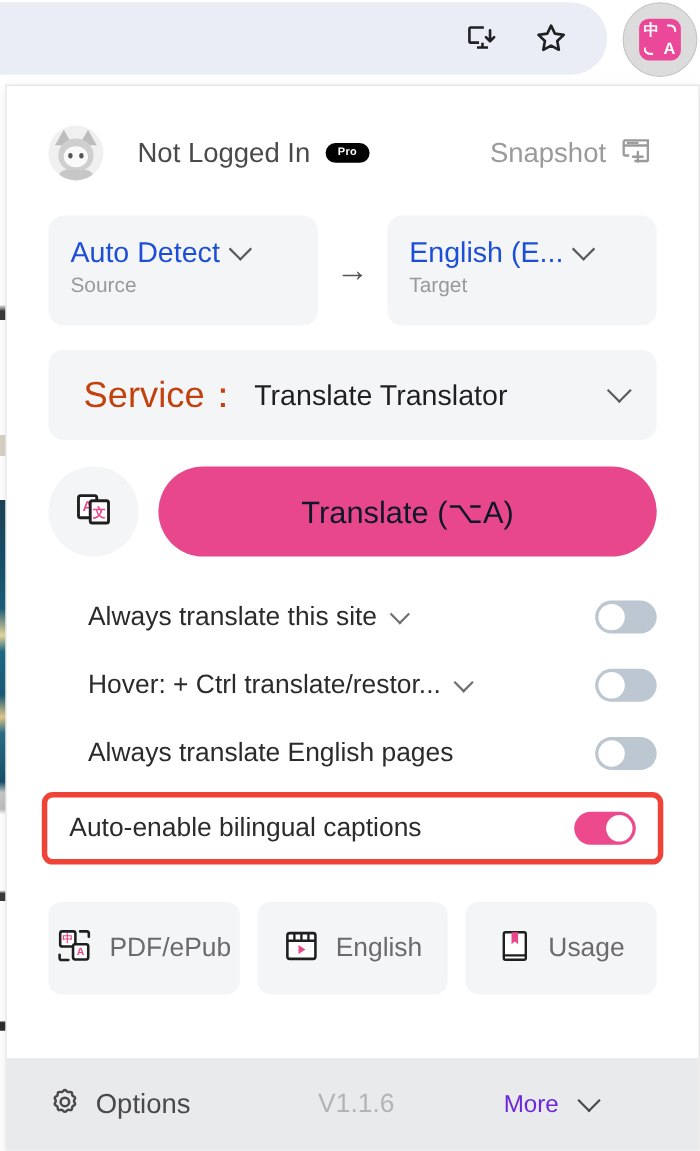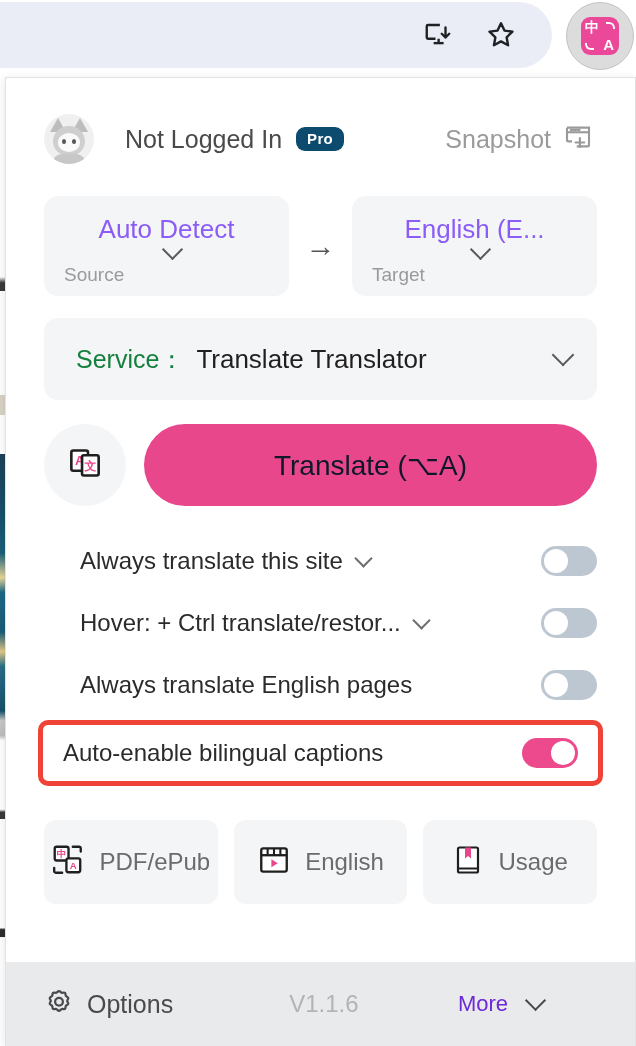--- a/index.html
+++ b/index.html
@@ -150,22 +150,22 @@
     position: absolute; left: 8px; top: 40px;
     width: 34px; height: 14px; border-radius: 10px 10px 0 0;
     background: #c7c7c7;
   }
   #account-name {
     margin-left: 31px;
     font-size: 25px; color: #4a4a4a; white-space: nowrap;
   }
   #pro-badge {
     margin-left: 14px;
-    background: #0c4a6e; color: #fff;
-    font-size: 15px; font-weight: 700;
+    background: #000000; color: #fff;
+    font-size: 10px; font-weight: 700;
     padding: 3px 11px 4px; border-radius: 9px;
     letter-spacing: .3px;
   }
   #snapshot-btn {
     margin-left: auto;
     display: flex; align-items: center; gap: 12px;
     cursor: pointer; padding-right: 4px;
   }
   #snapshot-label { font-size: 25px; color: #9a9a9a; }
 
@@ -174,44 +174,44 @@
     display: flex; align-items: center;
     margin-top: 26px;
   }
   .lang-box {
     width: 245px; height: 100px;
     background: #f4f5f7; border-radius: 14px;
     padding: 18px 20px 0;
     position: relative; cursor: pointer;
   }
   .lang-value {
-    font-size: 26px; color: #8b5cf6;
+    font-size: 26px; color: #1d4ed8;
     display: flex; align-items: center;
-    white-space: nowrap; overflow: hidden; flex-direction: column;
+    white-space: nowrap; overflow: hidden;
   }
   .lang-sub { font-size: 19px; color: #9a9a9a; margin-top: 4px; }
   .chev {
     display: inline-block; width: 15px; height: 15px;
     border-right: 2.4px solid #5a5a5a; border-bottom: 2.4px solid #5a5a5a;
     transform: rotate(45deg); margin-left: 11px;
     flex: none; position: relative; top: -3px;
   }
   #lang-arrow {
     flex: 1; text-align: center;
     font-size: 30px; color: #555; line-height: 1;
   }
 
   
   #service-box {
     margin-top: 22px; height: 82px;
     background: #f4f5f7; border-radius: 14px;
     display: flex; align-items: center;
     padding: 0 26px 0 32px; cursor: pointer;
   }
-  #service-label { font-size: 25px; color: #15803d; }
+  #service-label { font-size: 33px; color: #c2410c; }
   #service-value { font-size: 26px; color: #1f1f1f; margin-left: 12px; }
   #service-chev {
     margin-left: auto;
     width: 16px; height: 16px;
     border-right: 2.4px solid #5a5a5a; border-bottom: 2.4px solid #5a5a5a;
     transform: rotate(45deg); position: relative; top: -4px;
   }
 
   
   #action-row {

